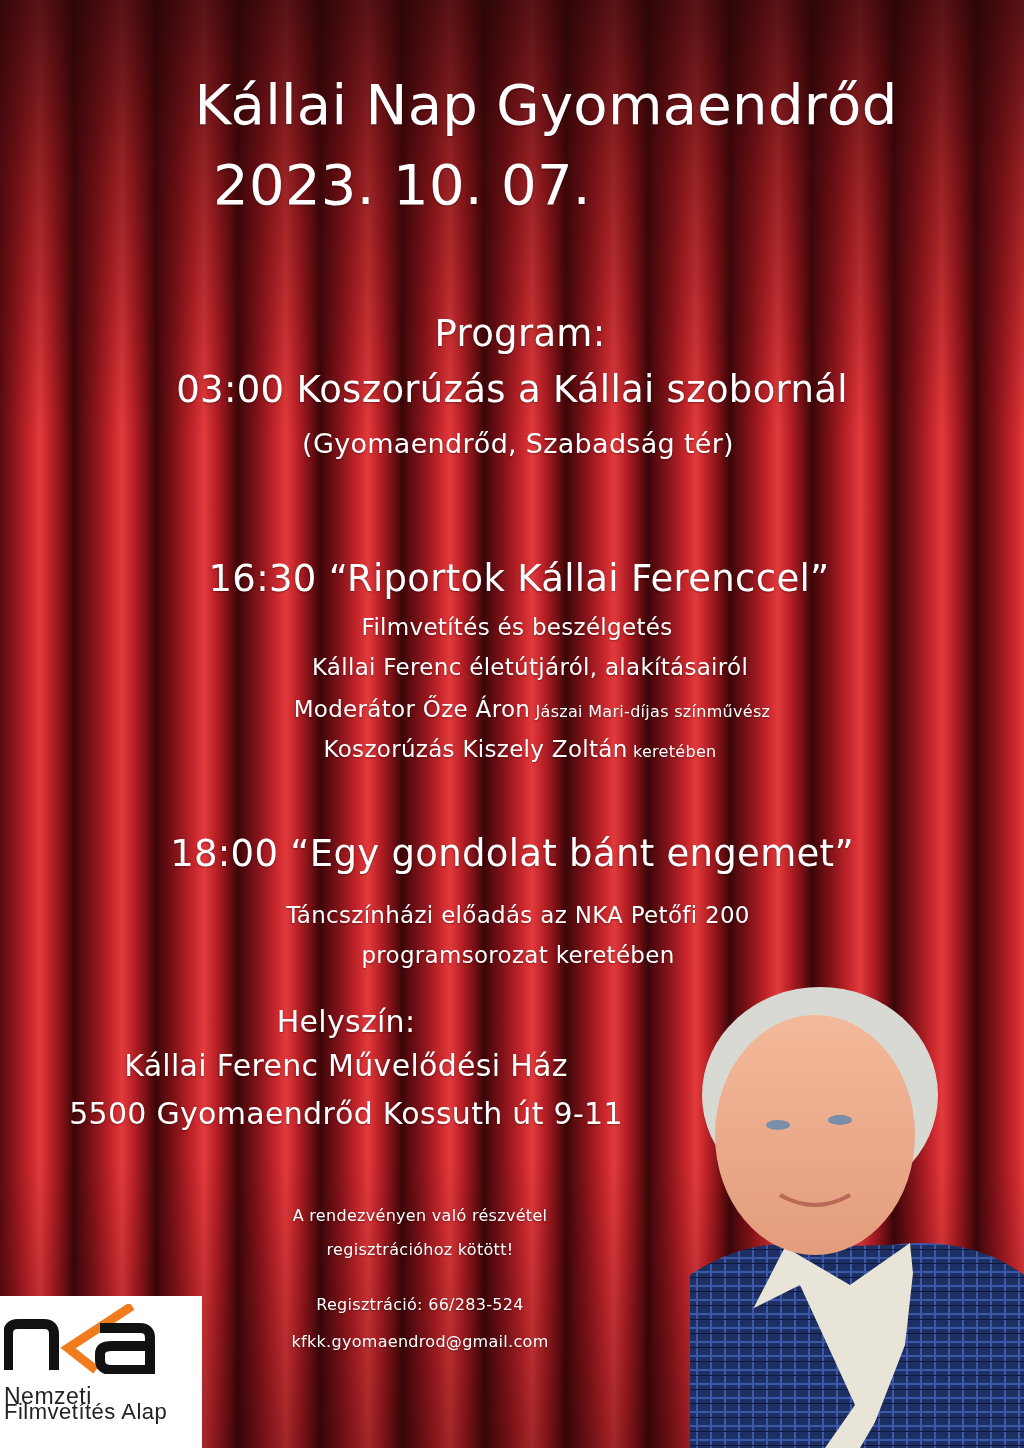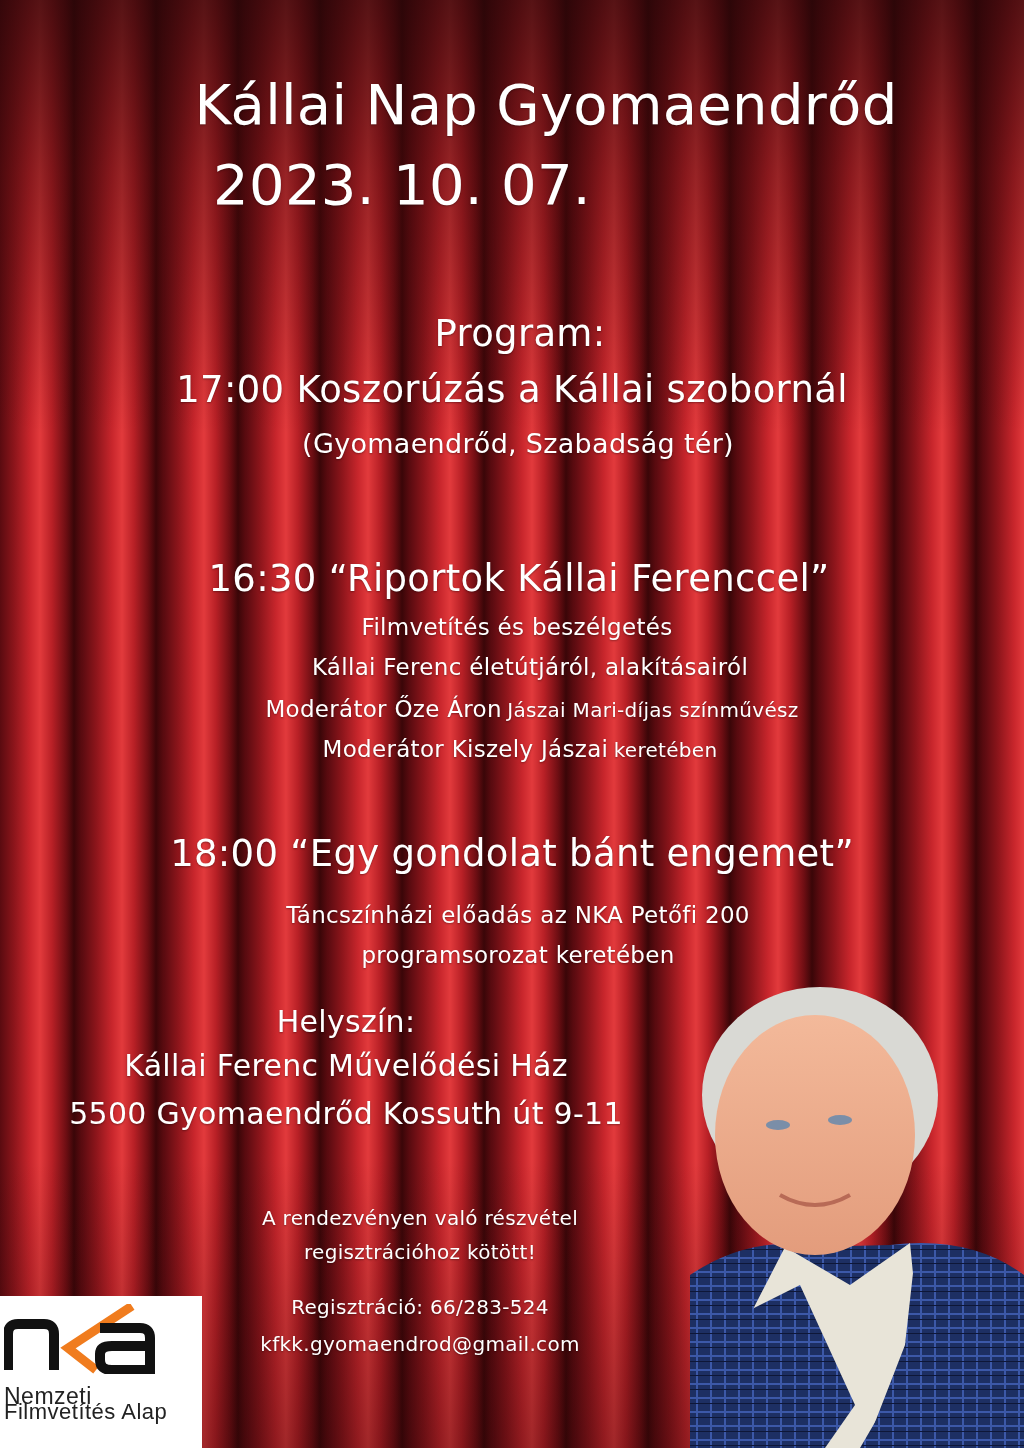--- a/index.html
+++ b/index.html
@@ -14,53 +14,53 @@
     background:
       linear-gradient(180deg, rgba(40,6,8,0.75) 0%, rgba(60,8,10,0.45) 12%, rgba(0,0,0,0) 30%, rgba(0,0,0,0) 80%, rgba(40,5,7,0.35) 100%),
       repeating-linear-gradient(90deg,
         #5a0b10 0px, #8c151b 14px, #c8262c 30px, #e23a3c 40px, #b82026 52px, #6e0e13 66px, #3a0608 74px, #5c0b10 82px);
   }
   .txt { position: absolute; left: 0; width: 1024px; text-align: center; white-space: nowrap;
          text-shadow: 0 1px 2px rgba(0,0,0,0.35); letter-spacing: 0.3px; }
   .title { font-size: 56px; }
   .h2 { font-size: 37px; }
   .h3 { font-size: 27px; }
-  .small { font-size: 20px; }
+  .small { font-size: 16px; }
   .body22 { font-size: 23px; }
   .photo {
     position: absolute; left: 690px; top: 985px; width: 334px; height: 463px;
   }
   .logo {
     position: absolute; left: 0; top: 1296px; width: 202px; height: 152px; background: #fff;
     color: #111;
   }
   .logo-text { position: absolute; left: 4px; font-family: "Liberation Sans", sans-serif;
                font-size: 23px; line-height: 24px; color: #222; letter-spacing: 0.5px; }
 </style>
 </head>
 <body>
 
 <div class="curtain"></div>
 
 <div class="txt title" style="top:72px;padding-left:34px;">Kállai Nap Gyomaendrőd</div>
 <div class="txt title" style="top:152px; left:-110px;">2023. 10. 07.</div>
 
 <div class="txt h2" style="top:312px; left:8px;">Program:</div>
-<div class="txt h2" style="top:368px; left:0;">17:00 Koszorúzás a Kállai szobornál</div>
+<div class="txt h2" style="top:368px; left:0;">03:00 Koszorúzás a Kállai szobornál</div>
 <div class="txt h3" style="top:428px; left:6px;">(Gyomaendrőd, Szabadság tér)</div>
 
 <div class="txt h2" style="top:557px; left:7px;">16:30 “Riportok Kállai Ferenccel”</div>
 <div class="txt body22" style="top:614px; left:5px;">Filmvetítés és beszélgetés</div>
 <div class="txt body22" style="top:654px; left:18px;">Kállai Ferenc életútjáról, alakításairól</div>
 <div class="txt" style="top:696px; left:20px;">
   <span class="body22">Moderátor Őze Áron</span>
   <span class="small">Jászai Mari-díjas színművész</span>
 </div>
 <div class="txt" style="top:736px; left:8px;">
-  <span class="body22">Moderátor Kiszely Jászai</span>
+  <span class="body22">Koszorúzás Kiszely Zoltán</span>
   <span class="small">keretében</span>
 </div>
 
 <div class="txt h2" style="top:832px; left:0;">18:00 “Egy gondolat bánt engemet”</div>
 <div class="txt body22" style="top:902px; left:6px;">Táncszínházi előadás az NKA Petőfi 200</div>
 <div class="txt body22" style="top:942px; left:6px;">programsorozat keretében</div>
 
 <div class="txt h3" style="top:1004px; left:-166px; font-size:30px;">Helyszín:</div>
 <div class="txt h3" style="top:1048px; left:-166px; font-size:30px;">Kállai Ferenc Művelődési Ház</div>
 <div class="txt h3" style="top:1096px; left:-166px; font-size:30px;">5500 Gyomaendrőd Kossuth út 9-11</div>

